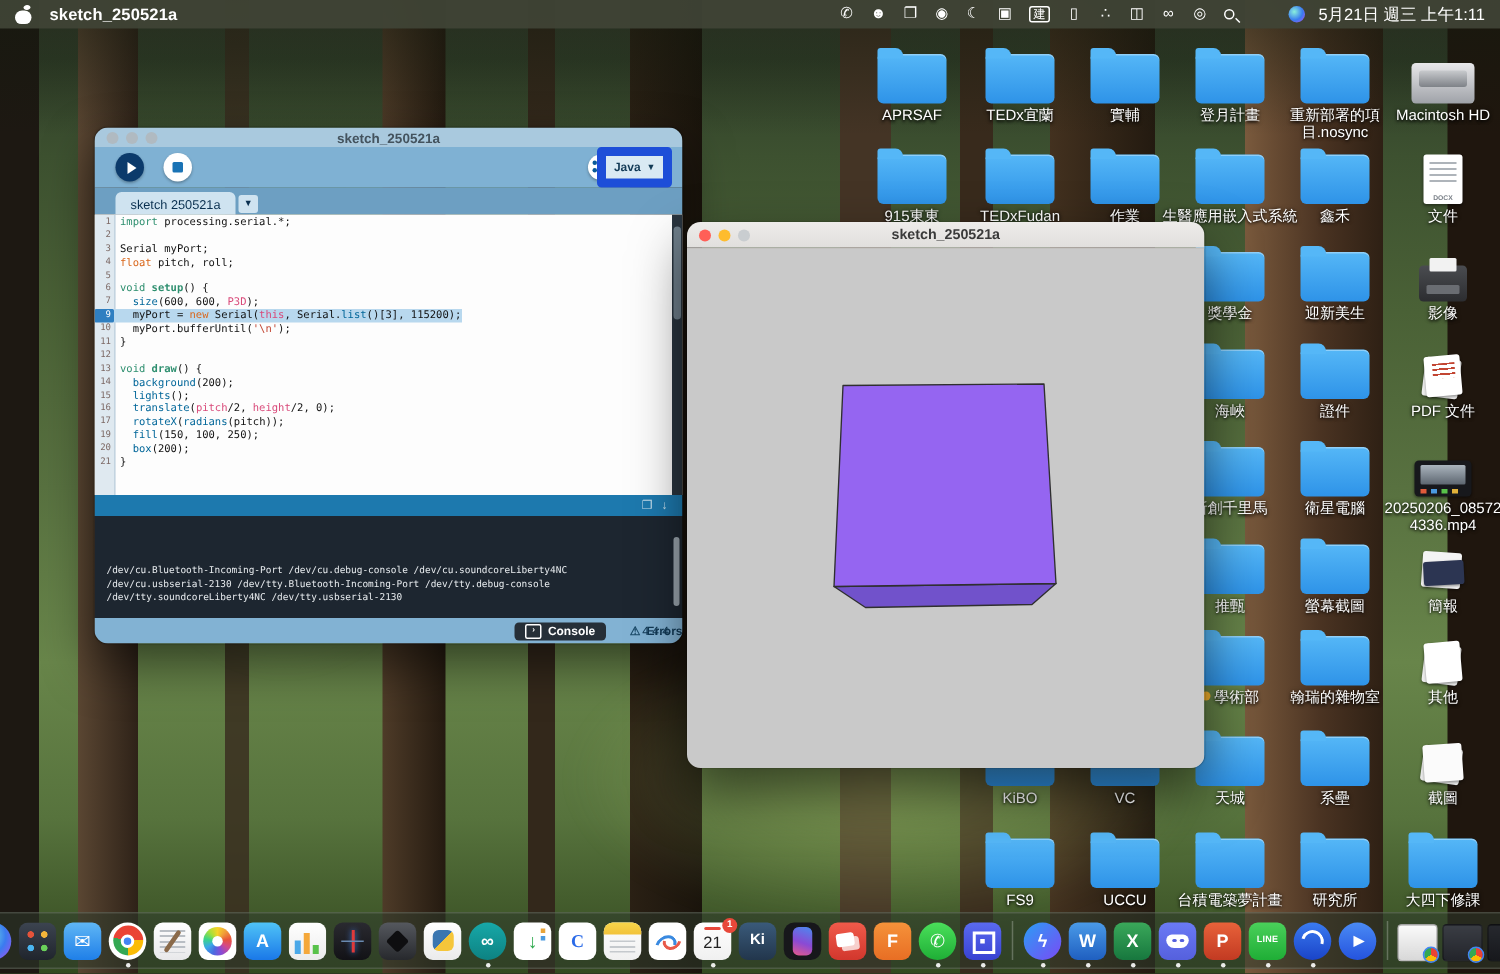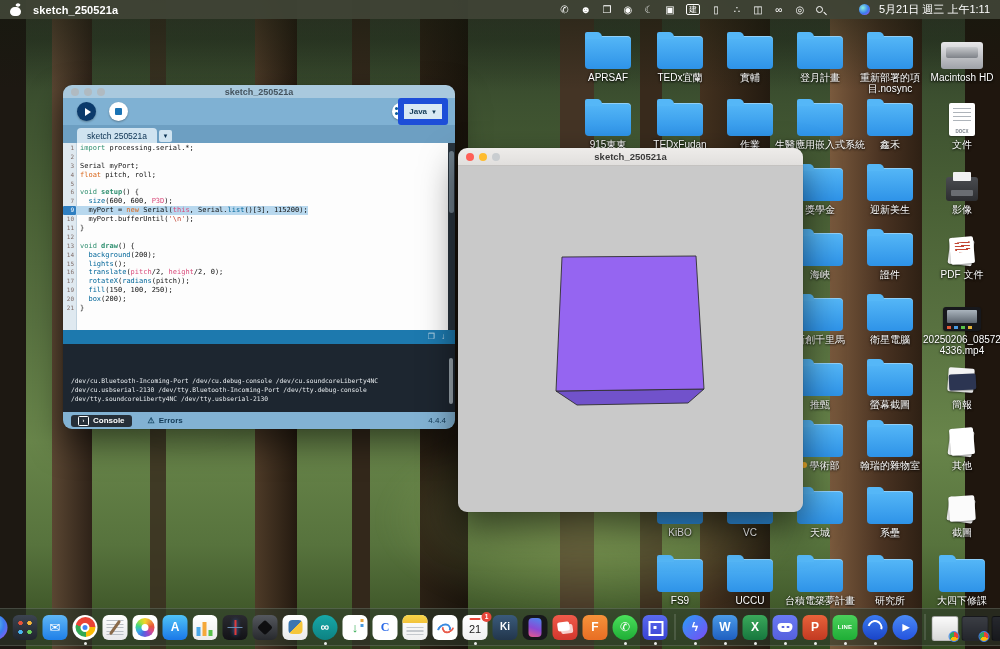--- a/index.html
+++ b/index.html
@@ -127,21 +127,21 @@
   .tk-c{color:#d94a7a;}
   .tk-s{color:#c24532;}
   .ed-scroll{position:absolute;right:0;top:0;bottom:0;width:7px;background:#29343e;}
   .ed-thumb{position:absolute;right:1px;top:8px;width:5px;height:62px;border-radius:3px;background:#6e7e8a;}
   .pw-msgbar{height:14px;background:#1d79ae;display:flex;align-items:center;justify-content:flex-end;gap:6px;padding-right:10px;}
   .msg-ic{color:rgba(255,255,255,.75);font-size:8px;line-height:8px;}
   .pw-console{height:68px;background:#1d2630;position:relative;font-family:"DejaVu Sans Mono",monospace;}
   #console-lines{position:absolute;left:8px;top:32px;right:10px;}
   .conline{color:#e8ecef;font-size:6.3px;line-height:9px;white-space:pre;}
   .con-thumb{position:absolute;right:2px;top:14px;width:4px;height:46px;border-radius:2px;background:#9aa5ad;}
-  .pw-bottombar{height:17px;background:#82b2d3;display:flex;align-items:center;position:relative;}
+  .pw-bottombar{height:17px;background:#82b2d3;display:flex;align-items:center;position:relative;justify-content:flex-end;}
   .console-chip{height:12px;background:#262f38;border-radius:3px;margin-left:8px;display:flex;align-items:center;gap:4px;padding:0 7px;
     color:#fff;font-size:8px;font-weight:bold;}
   .console-chip-ic{width:9px;height:8px;border:1px solid #fff;border-radius:1.5px;font-size:5.5px;line-height:7px;text-align:center;color:#fff;}
   .errors-tab{display:flex;align-items:center;gap:4px;margin-left:16px;color:#123a56;font-size:8px;font-weight:bold;}
   .warn-ic{color:#1a4a68;font-size:8px;}
   .pw-version{position:absolute;right:9px;color:#123a56;font-size:8px;}
 
   
   #sketch{position:absolute;left:458px;top:148px;width:345px;height:364px;z-index:6;border-radius:9px;overflow:hidden;
     box-shadow:0 16px 36px rgba(0,0,0,.55),0 0 1px rgba(0,0,0,.5);}

